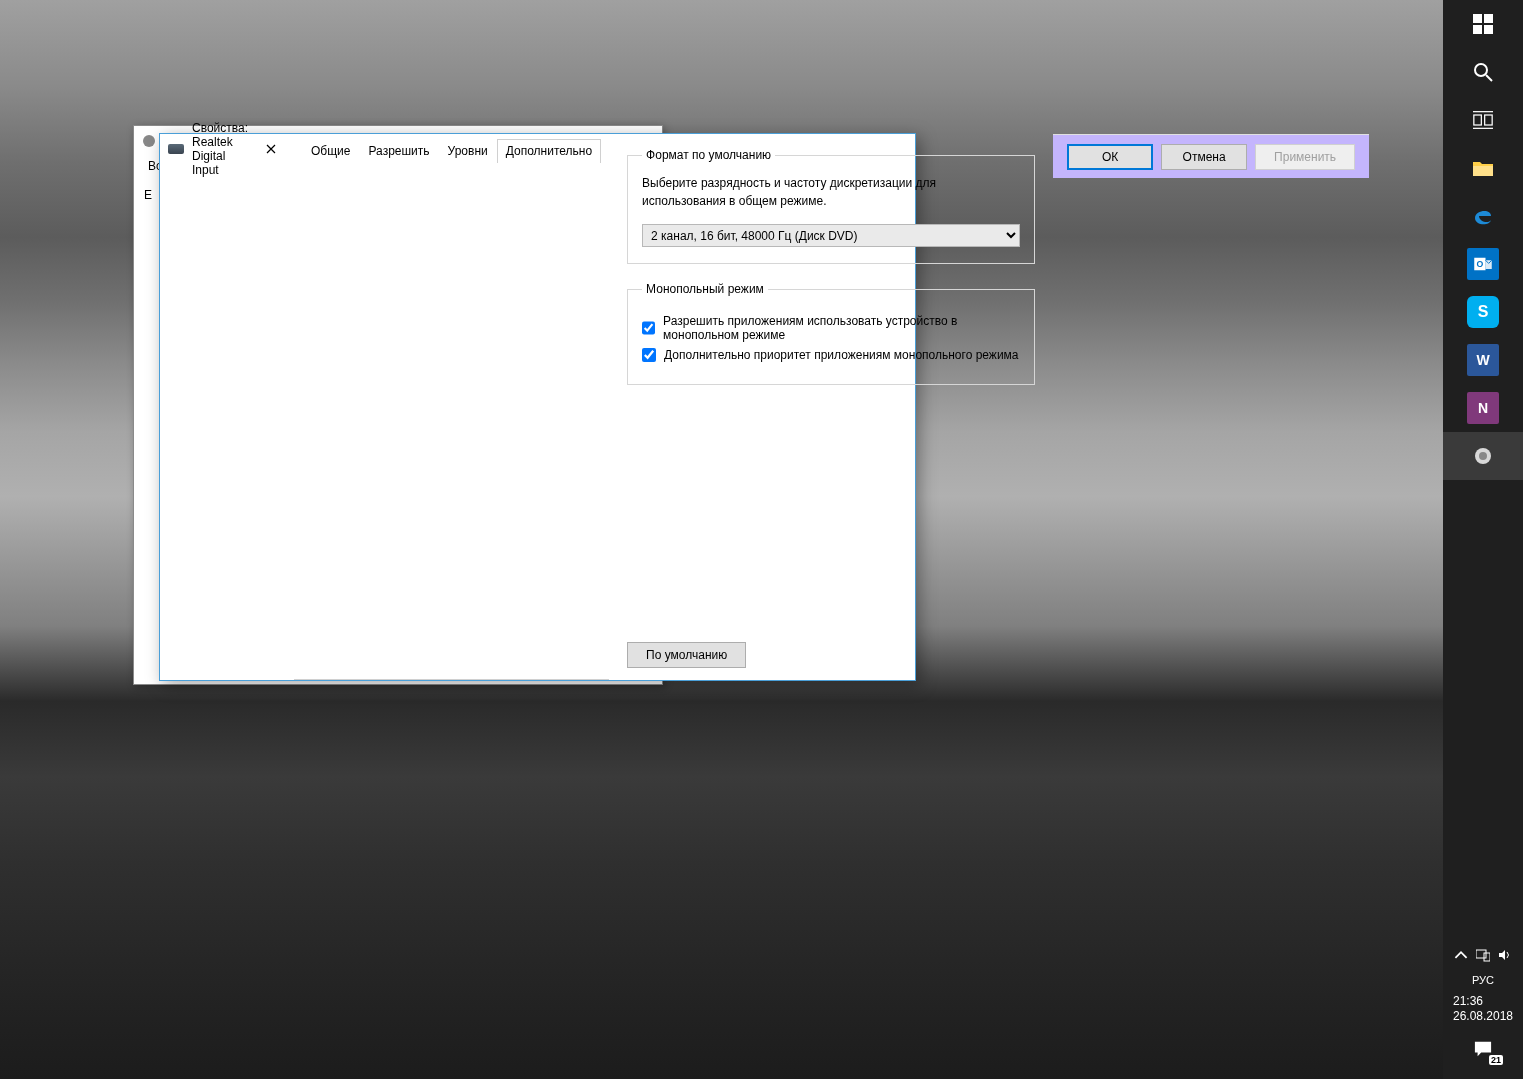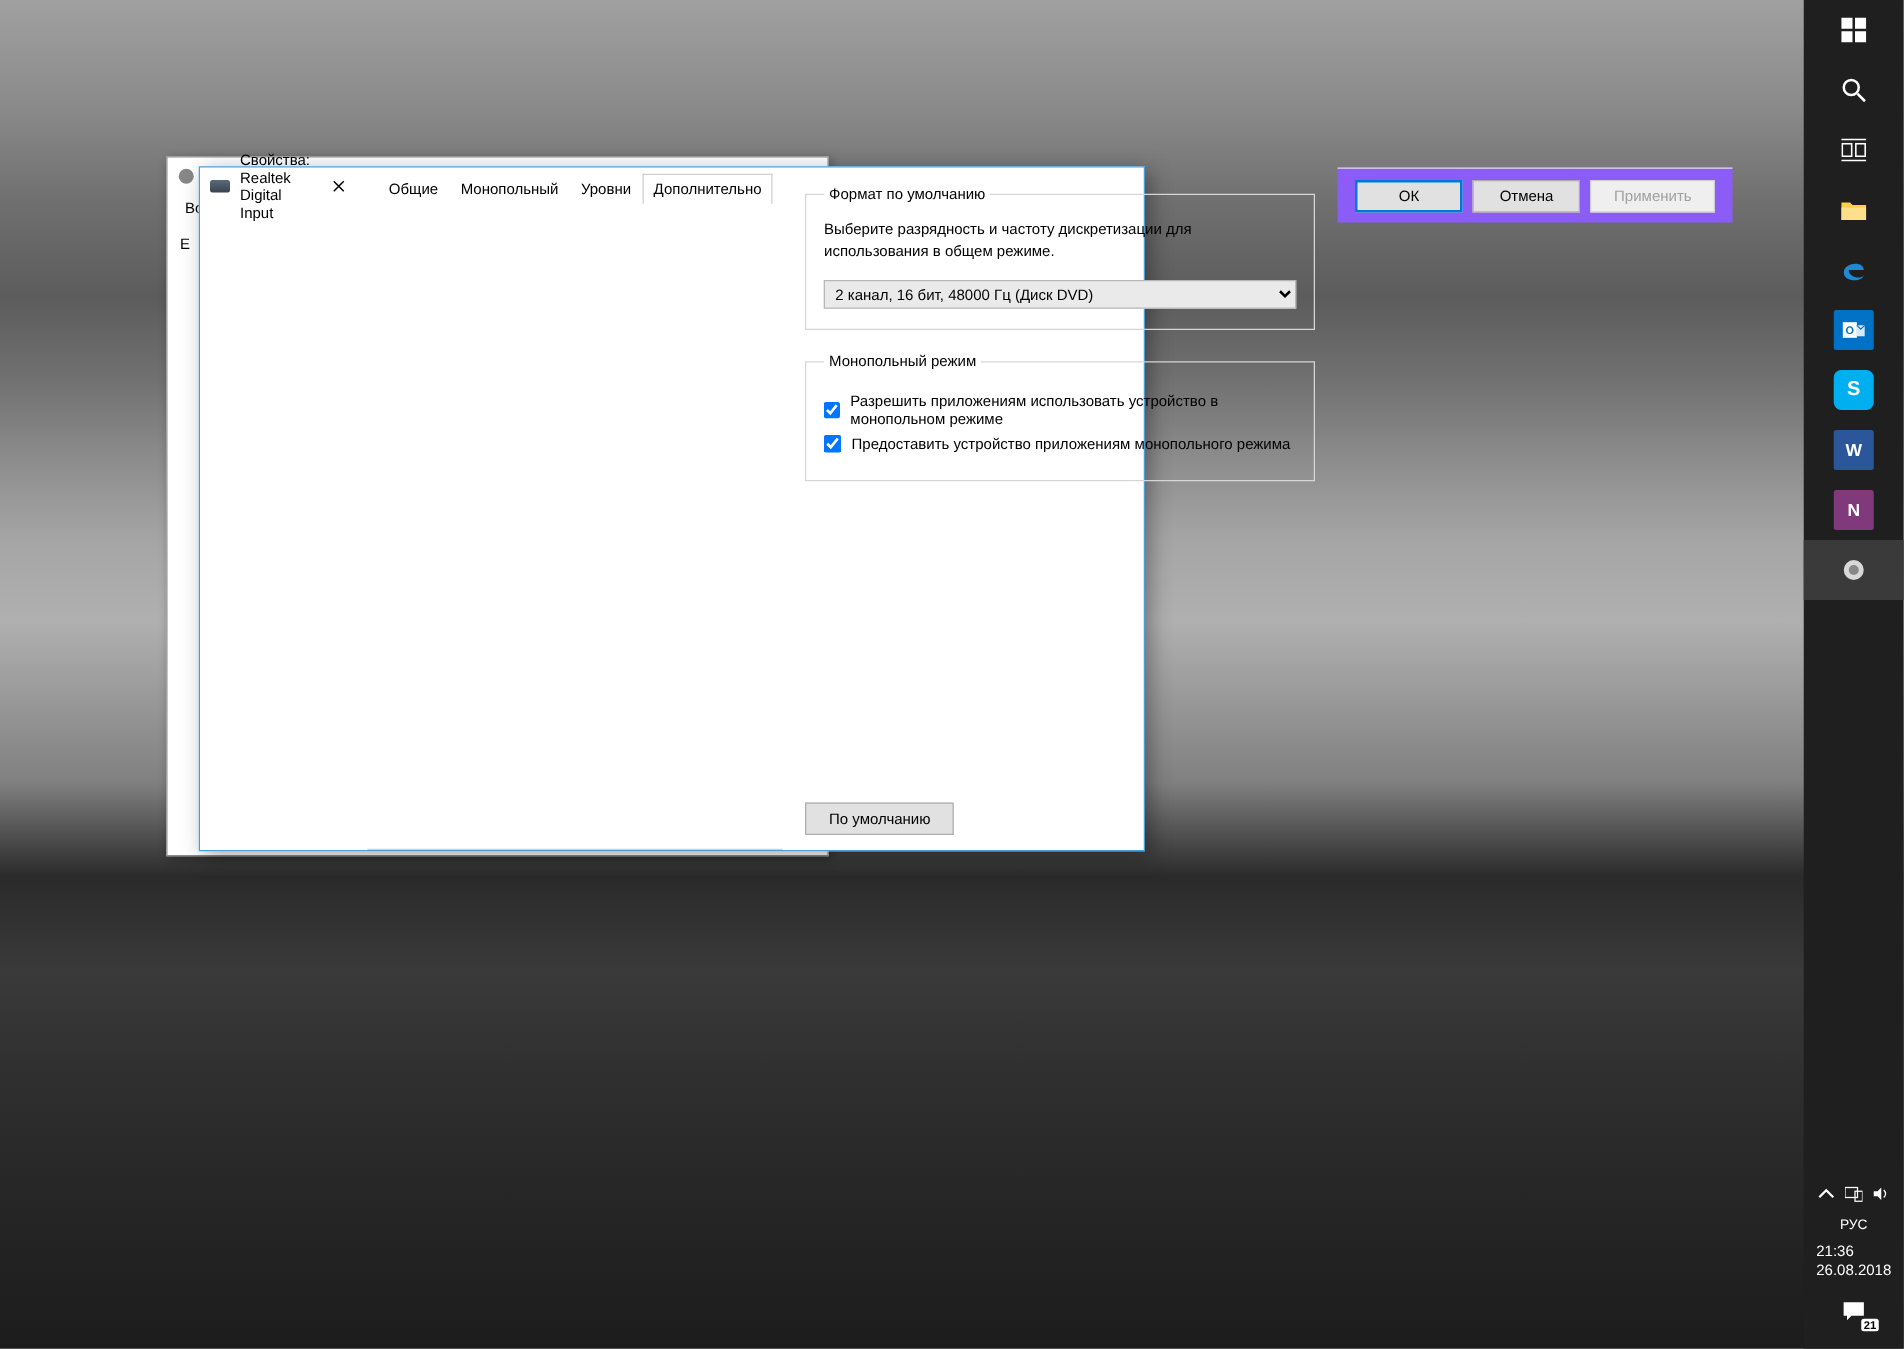--- a/index.html
+++ b/index.html
@@ -178,21 +178,21 @@
   }
   .winbtn.primary { border: 2px solid #0078d7; background: #e1e1e1; }
   .winbtn:disabled { color: #a0a0a0; border-color: #d0d0d0; background: #efefef; cursor: default; }
 
   .button-bar {
     height: 44px;
     border-top: 1px solid #e0e0e0;
     display: flex; align-items: center; justify-content: flex-end;
     gap: 8px;
     padding: 0 14px;
-    background: #8b5cf6;
+    background: #c4b5fd;
   }
 </style>
 </head>
 <body>
 
 <div class="bg-window">
   <div class="titlebar">
     <svg width="14" height="14">
         <circle cx="7" cy="7" r="6" fill="#888"></circle>
       </svg>
@@ -209,21 +209,21 @@
     <span class="title">Свойства: Realtek Digital Input</span>
     <span class="close">
       <svg viewBox="0 0 10 10" width="10" height="10">
           <path d="M1 1 L9 9 M9 1 L1 9" stroke="#000" stroke-width="1.2"></path>
         </svg>
     </span>
   </div>
 
   <div class="tabs">
     <div class="tab">Общие</div>
-    <div class="tab">Монопольный</div>
+    <div class="tab">Разрешить</div>
     <div class="tab">Уровни</div>
     <div class="tab active">Дополнительно</div>
   </div>
 
   <div class="tab-content">
 
     <fieldset>
       <legend>Формат по умолчанию</legend>
       <div class="fs-desc">Выберите разрядность и частоту дискретизации для использования в общем режиме.</div>
       <div class="select-wrap">
@@ -234,21 +234,21 @@
     </fieldset>
 
     <fieldset>
       <legend>Монопольный режим</legend>
       <label class="cb-row">
         <input type="checkbox" checked="" style="">
         <span>Разрешить приложениям использовать устройство в монопольном режиме</span>
       </label>
       <label class="cb-row">
         <input type="checkbox" checked="" style="">
-        <span>Предоставить устройство приложениям монопольного режима</span>
+        <span>Дополнительно приоритет приложениям монопольного режима</span>
       </label>
     </fieldset>
 
     <div class="defaults-btn-row">
       <button class="winbtn">По умолчанию</button>
     </div>
   </div>
 
   <div class="button-bar">
     <button class="winbtn primary">ОК</button>

